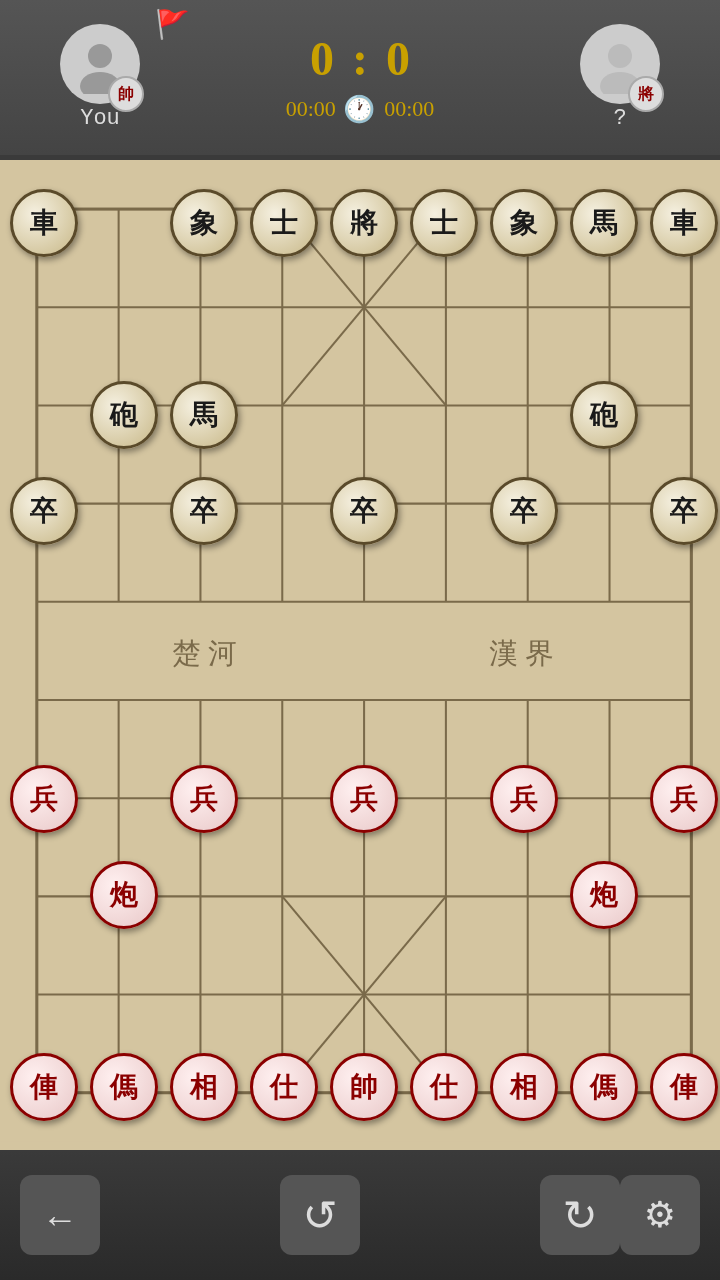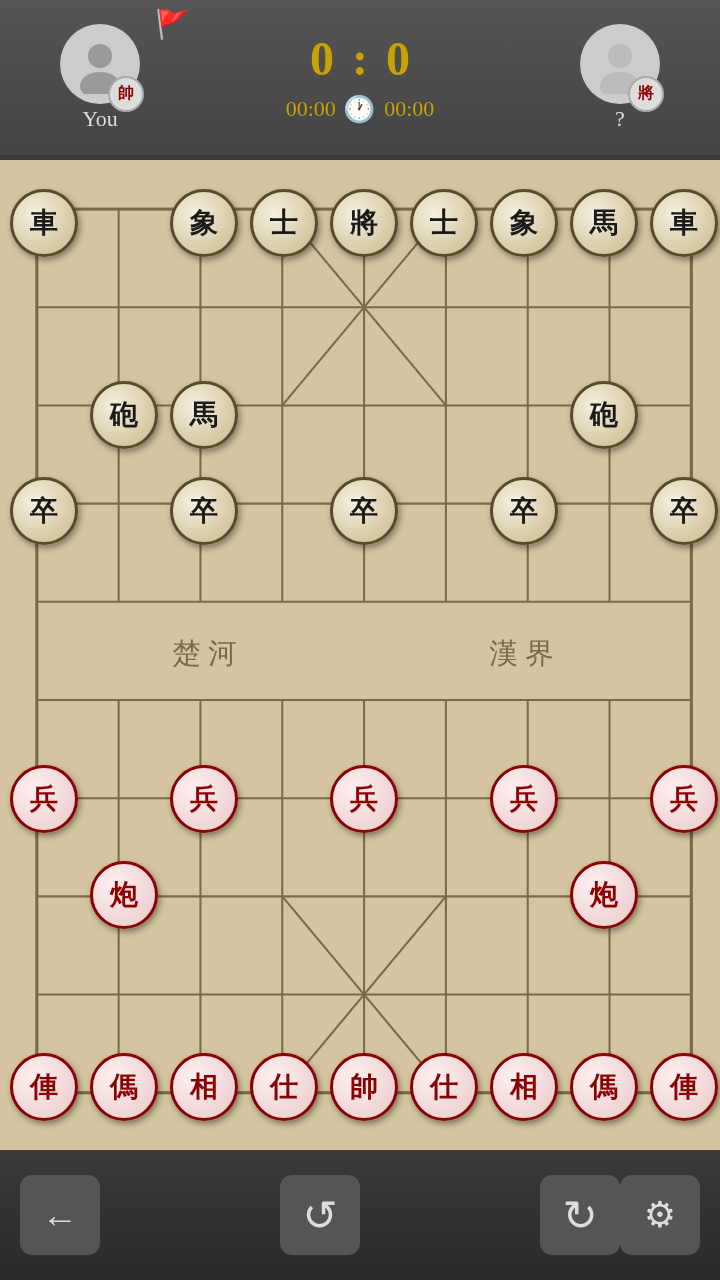--- a/index.html
+++ b/index.html
@@ -61,20 +61,21 @@
       color: #8b0000;
       position: absolute;
       bottom: -8px;
       right: -4px;
     }
 
     .player-name {
       margin-top: 2px;
       font-size: 22px;
       color: #ddd;
+      font-family: Liberation Mono, monospace;
     }
 
     .center-section {
       display: flex;
       flex-direction: column;
       align-items: center;
       flex: 1;
     }
 
     .score-row {

